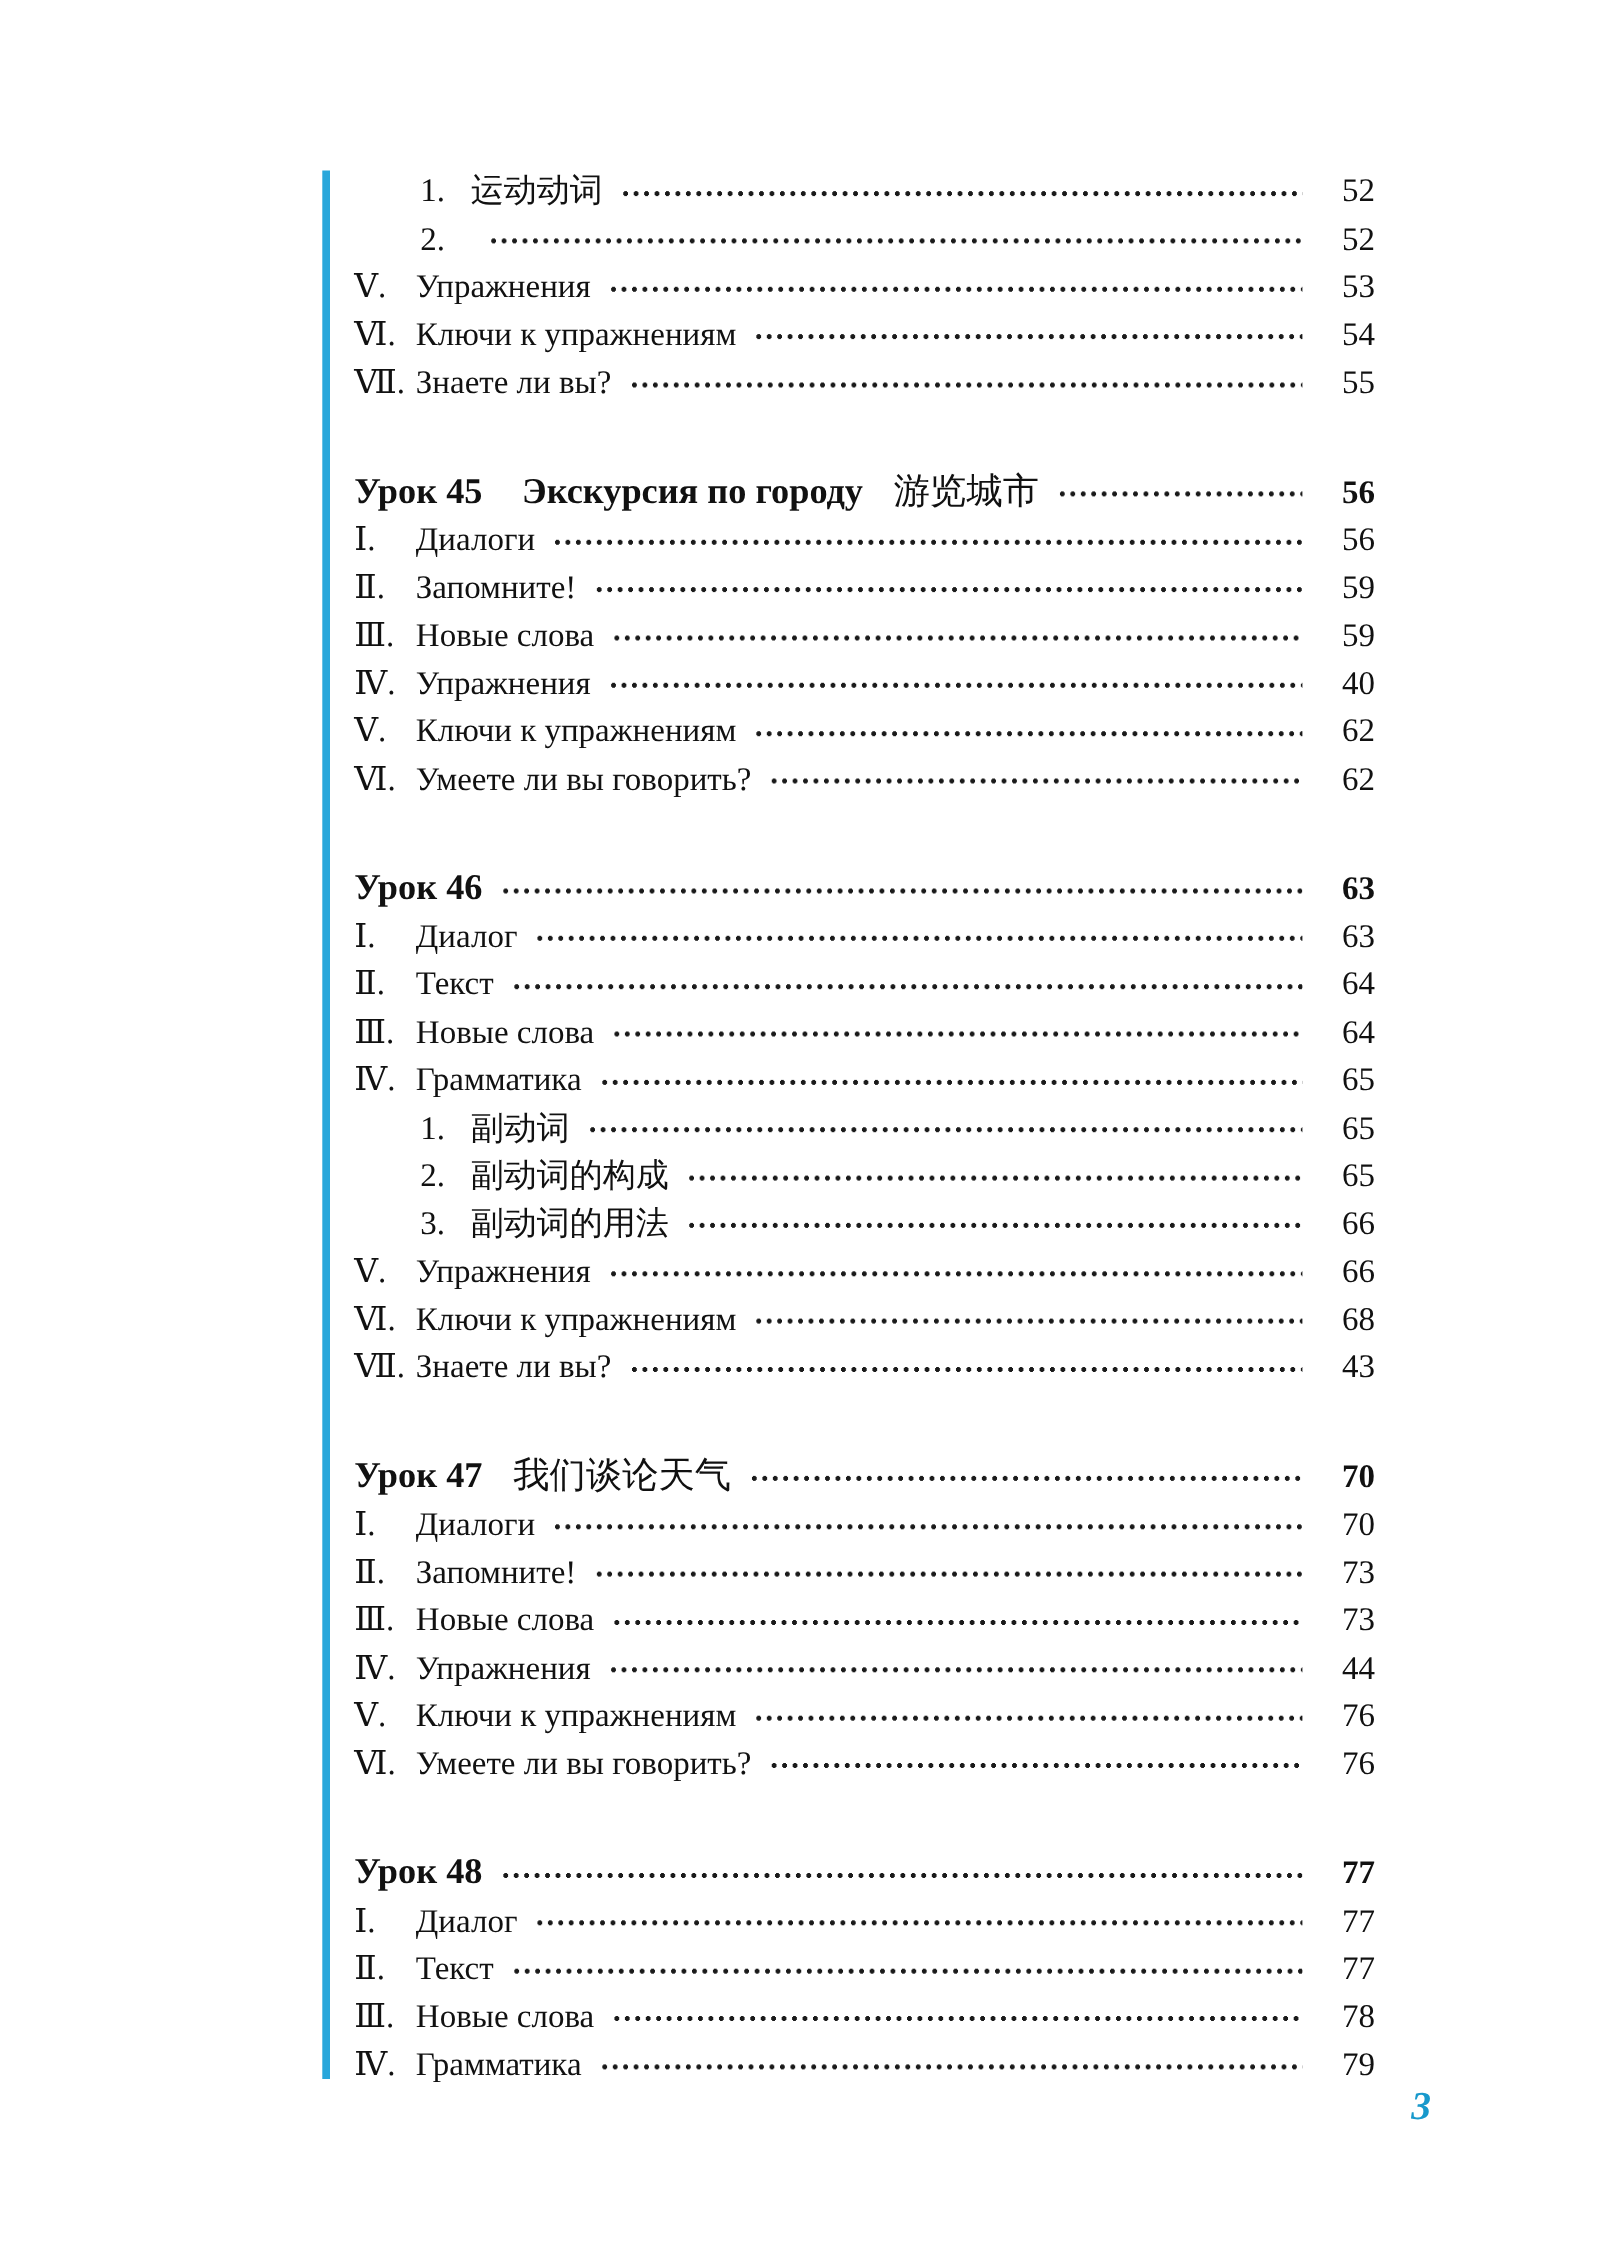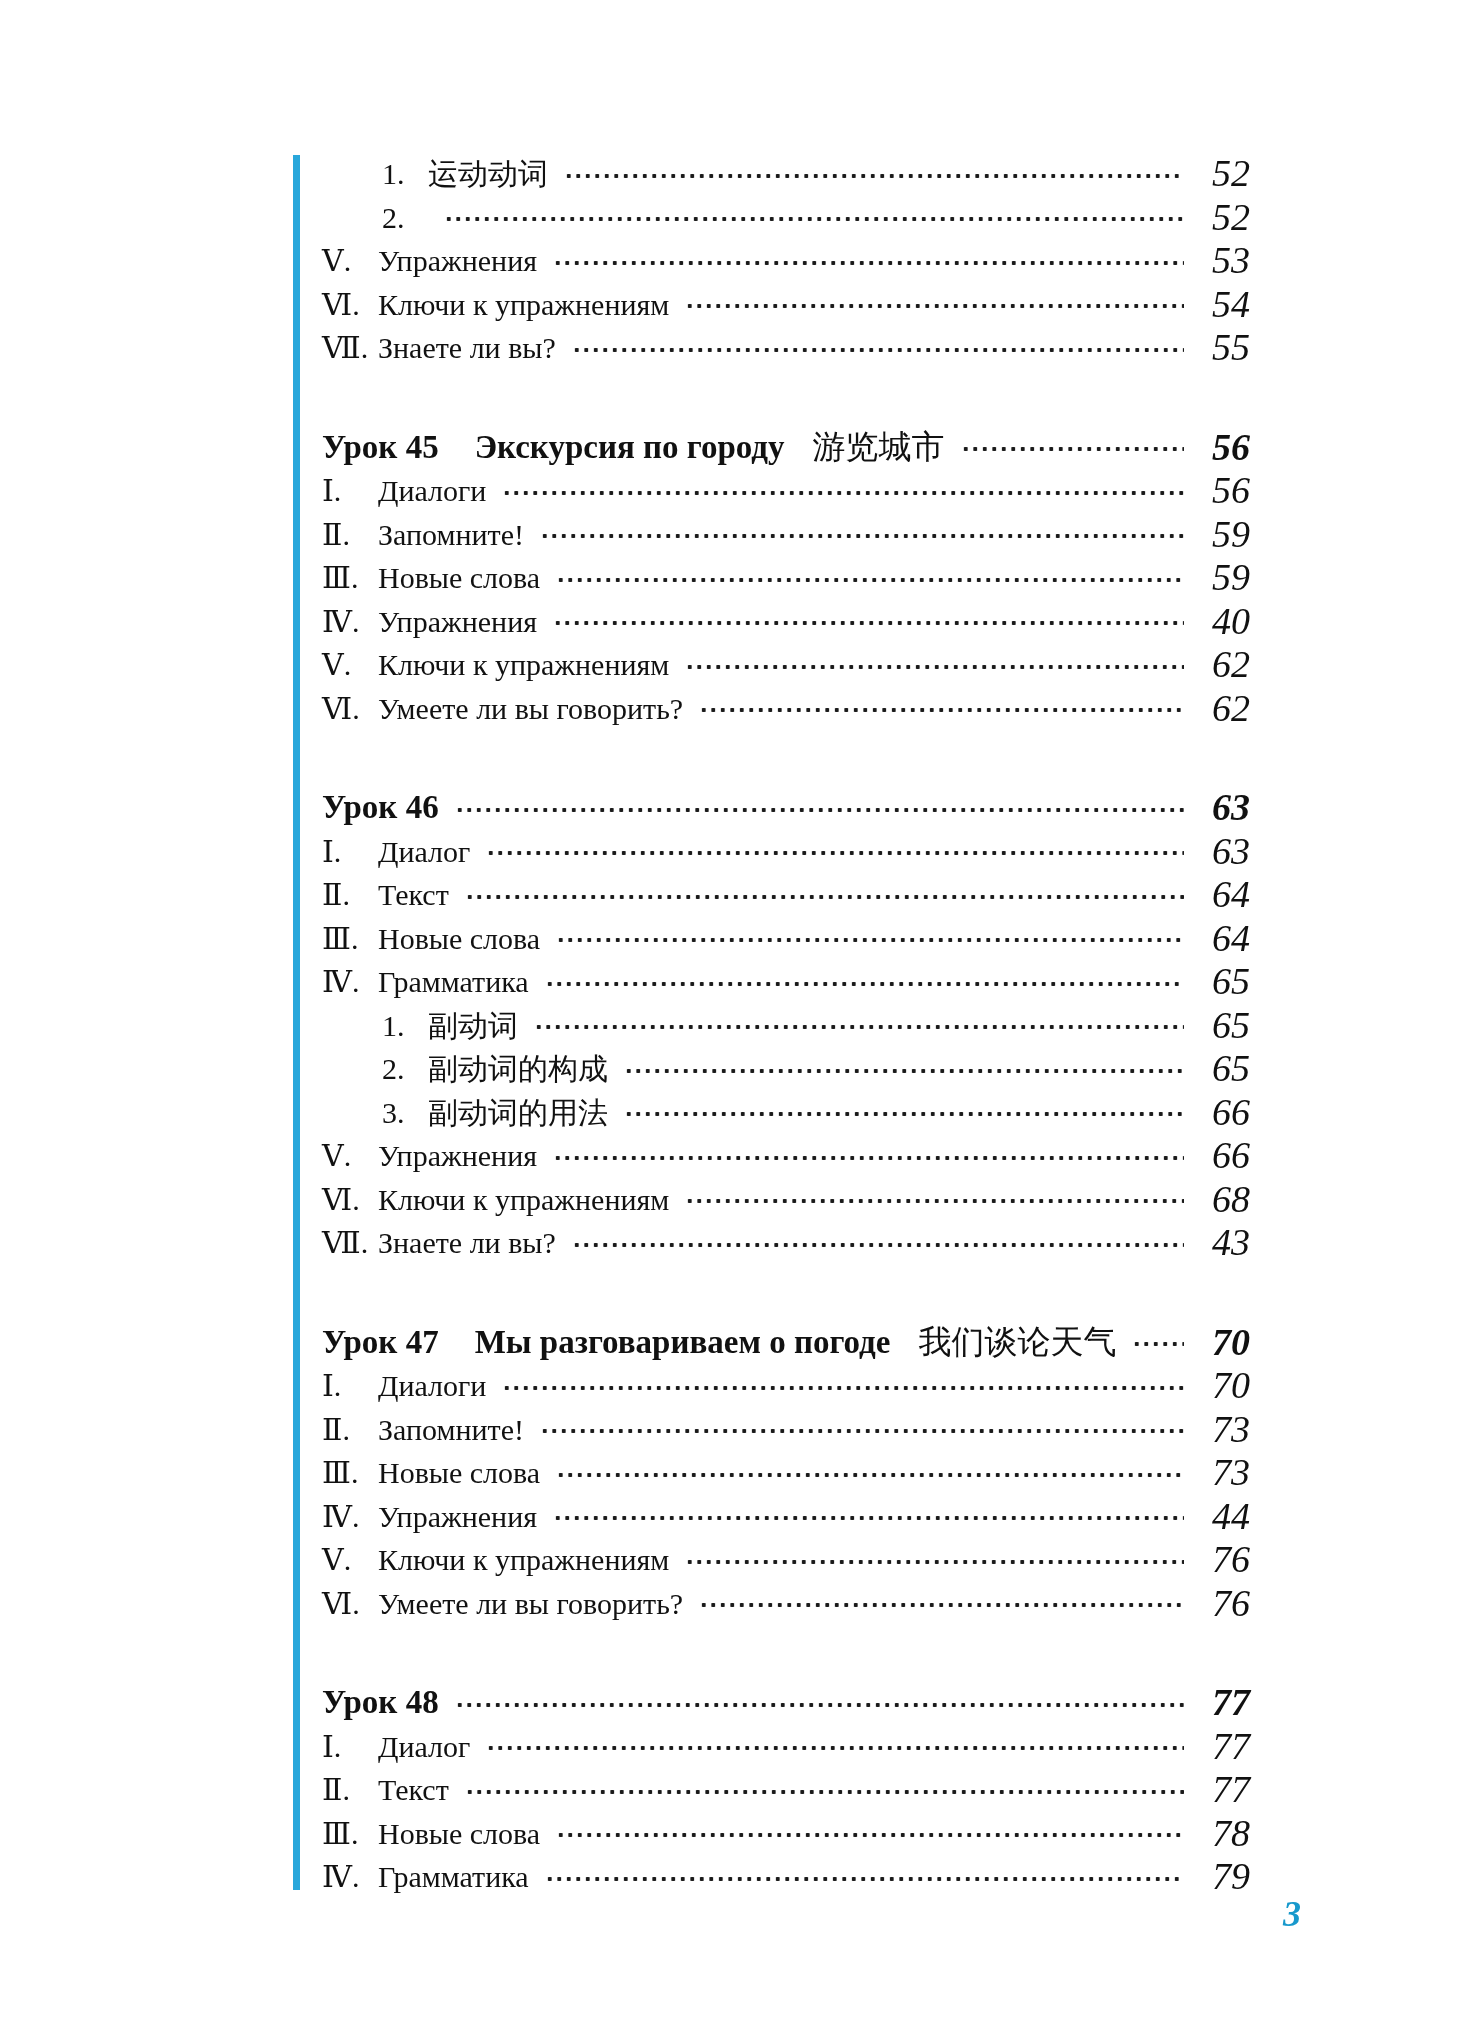--- a/index.html
+++ b/index.html
@@ -45,22 +45,21 @@
     margin: 4px 14px 0 16px;
     background-image: radial-gradient(circle, #1a1a1a 2px, rgba(0,0,0,0) 2.4px);
     background-size: 9.5px 10px;
     background-repeat: repeat-x;
     background-position: left center;
     min-width: 20px;
   }
   .pageno {
     flex: 0 0 52px;
     text-align: right;
-    font-size: 38px;
-    font-style: italic;
+    font-size: 30px;
   }
   .header-row {
     font-weight: bold;
     font-size: 33px;
   }
   .header-row .subtitle-ru { margin-left: 36px; }
   .header-row .subtitle-zh { margin-left: 28px; font-weight: normal; }
   .header-row .subtitle-ru:empty,
   .header-row .subtitle-zh:empty { display: none; margin: 0; }
   .folio {
@@ -220,21 +219,20 @@
         <div class="row indent-0">
           <span class="num">Ⅶ.</span>
           <span class="label">Знаете ли вы?</span>
           <span class="leader"></span>
           <span class="pageno">43</span>
         </div>
       </section>
       <section class="toc-section">
         <div class="row header-row">
           <span class="lesson">Урок 47</span>
-          <span class="subtitle-ru">Мы разговариваем о погоде</span>
           <span class="subtitle-zh">我们谈论天气</span>
           <span class="leader"></span>
           <span class="pageno">70</span>
         </div>
         <div class="row indent-0">
           <span class="num">Ⅰ.</span>
           <span class="label">Диалоги</span>
           <span class="leader"></span>
           <span class="pageno">70</span>
         </div>

